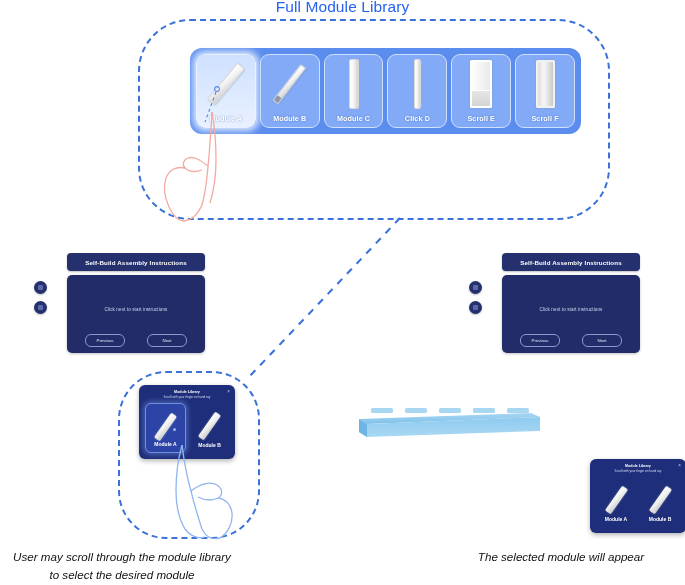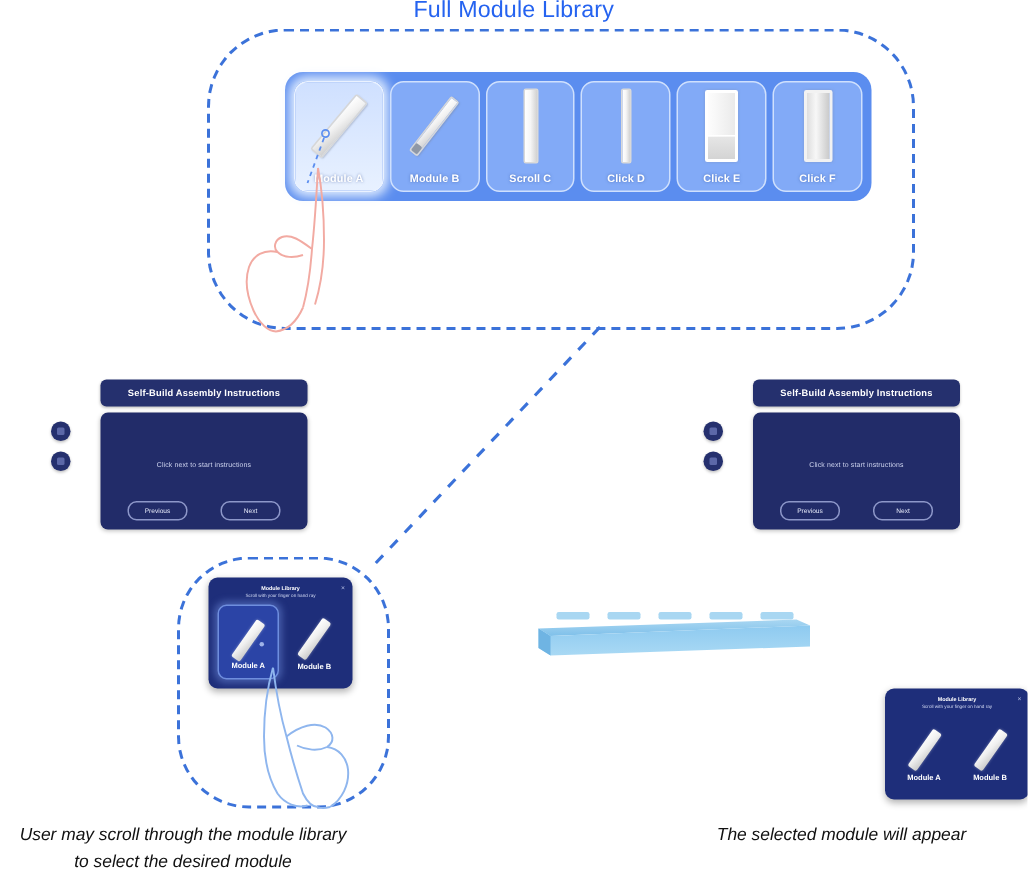--- a/index.html
+++ b/index.html
@@ -227,42 +227,42 @@
     <div class="mod-art">
         <div class="bar-diag thin"></div>
       </div>
     <div class="mod-label">Module B</div>
   </div>
 
   <div class="mod-card">
     <div class="mod-art">
         <div class="bar-vert"></div>
       </div>
-    <div class="mod-label">Scroll C</div>
+    <div class="mod-label">Module C</div>
   </div>
 
   <div class="mod-card">
     <div class="mod-art">
         <div class="bar-vert slim"></div>
       </div>
     <div class="mod-label">Click D</div>
   </div>
 
   <div class="mod-card">
     <div class="mod-art">
         <div class="frame-door"></div>
       </div>
-    <div class="mod-label">Click E</div>
+    <div class="mod-label">Scroll E</div>
   </div>
 
   <div class="mod-card">
     <div class="mod-art">
         <div class="frame-open"></div>
       </div>
-    <div class="mod-label">Click F</div>
+    <div class="mod-label">Scroll F</div>
   </div>
 </div>
 
 <svg class="abs sketch" style="left:150px;top:108px;" width="110" height="115">
   <path d="M62,4 C61,22 60,40 58,58 C57,72 55,86 52,97" fill="none" stroke="#f2aaa2" stroke-width="1.3"></path>
   <path d="M62,4 C65,20 66,36 66,52 C66,68 64,82 60,95" fill="none" stroke="#f2aaa2" stroke-width="1.3"></path>
   <path d="M58,58 C50,52 44,48 38,50 C33,52 32,57 35,60 C39,64 46,64 52,62" fill="none" stroke="#f2aaa2" stroke-width="1.3"></path>
   <path d="M35,60 C26,58 19,62 16,70 C13,79 15,90 19,99 C23,108 29,113 34,113" fill="none" stroke="#f2aaa2" stroke-width="1.3"></path>
   <path d="M34,113 C42,112 48,106 52,97" fill="none" stroke="#f2aaa2" stroke-width="1.3"></path>
 </svg>

